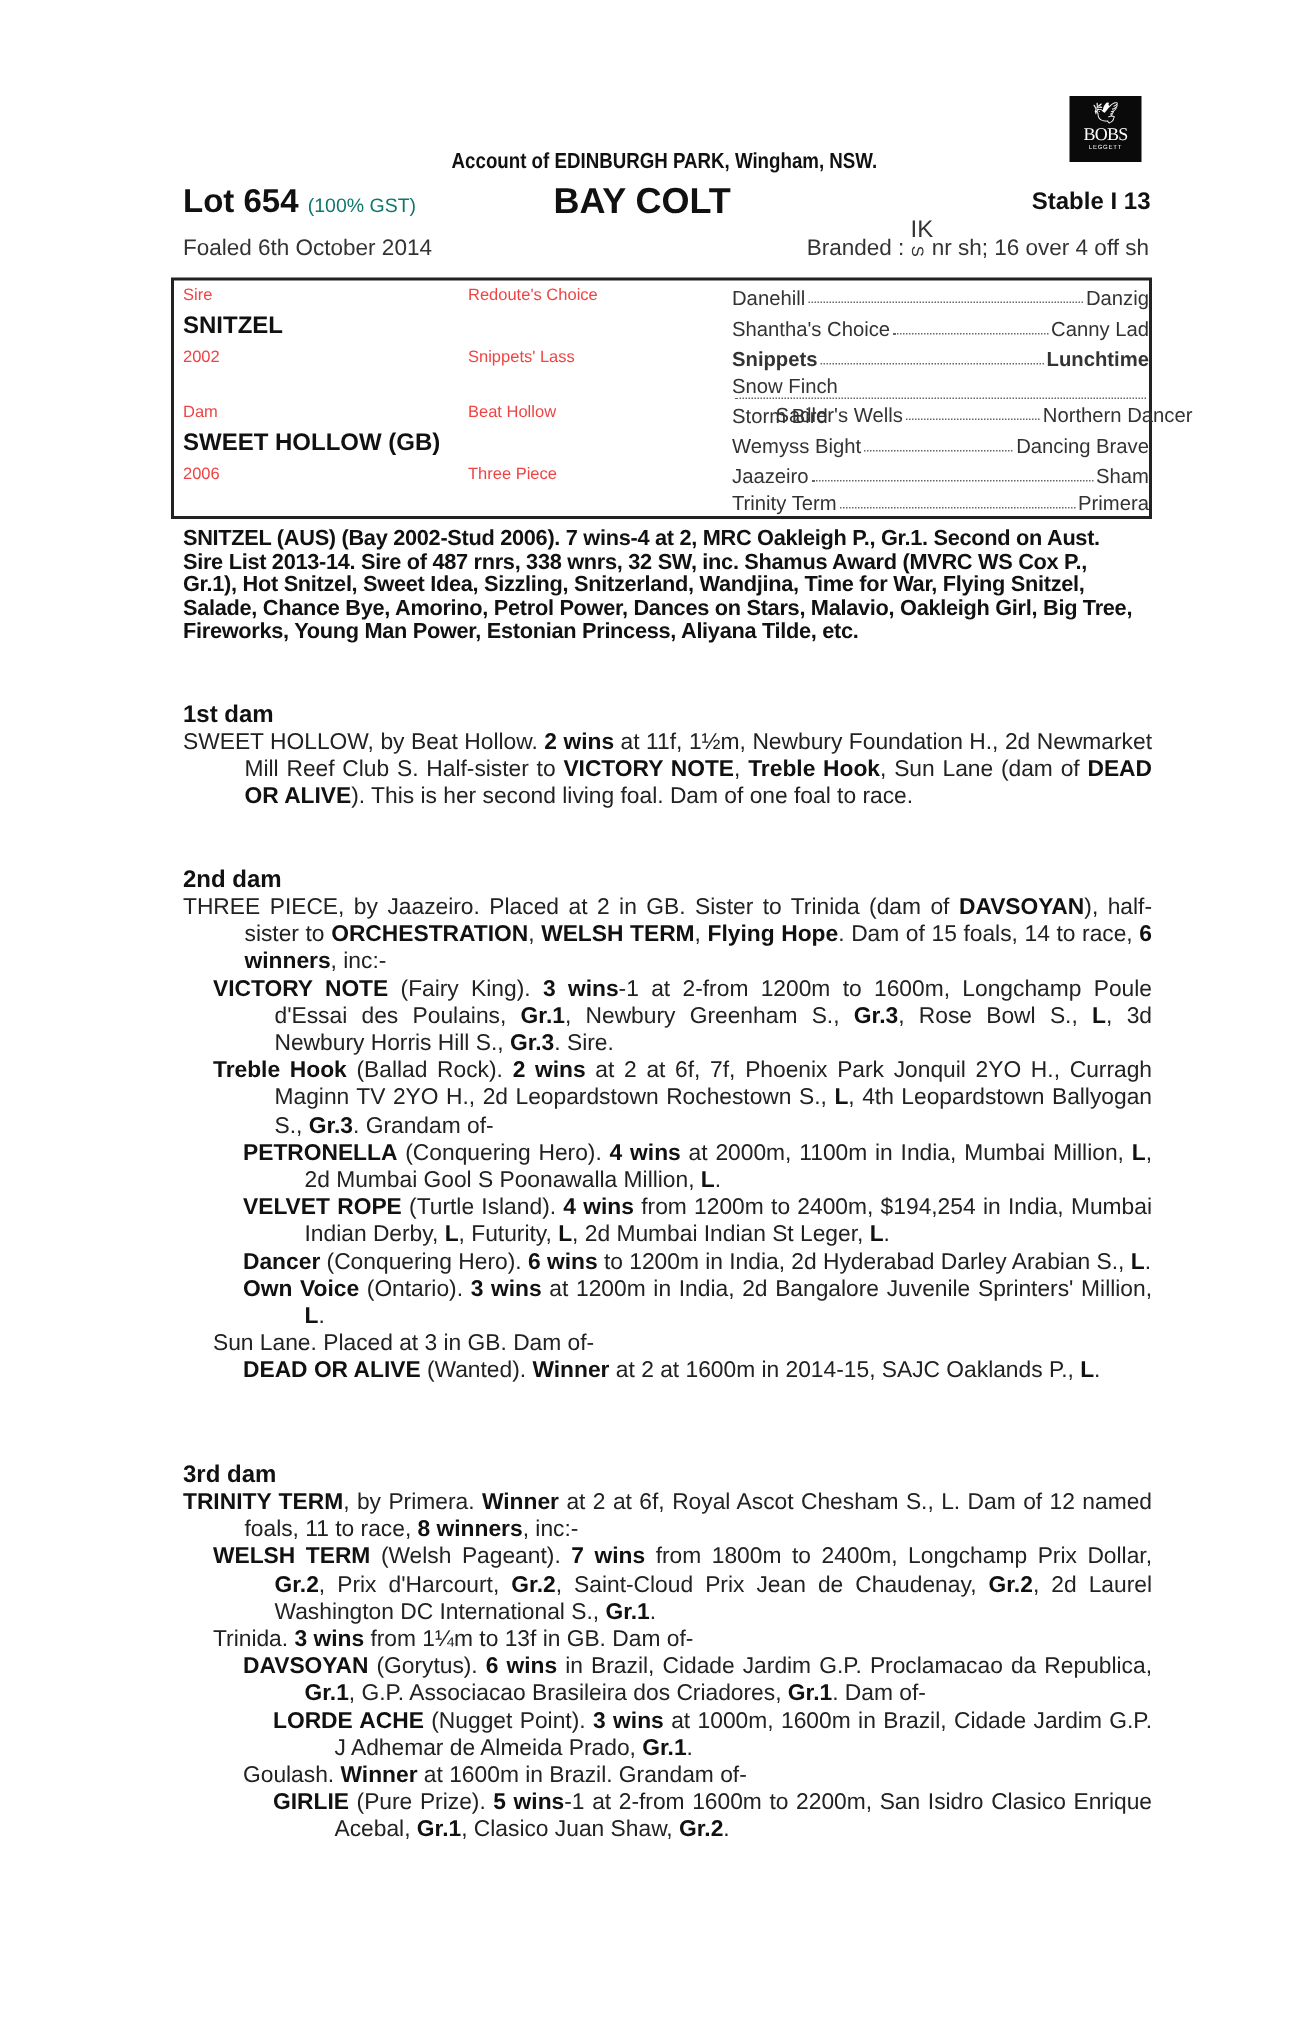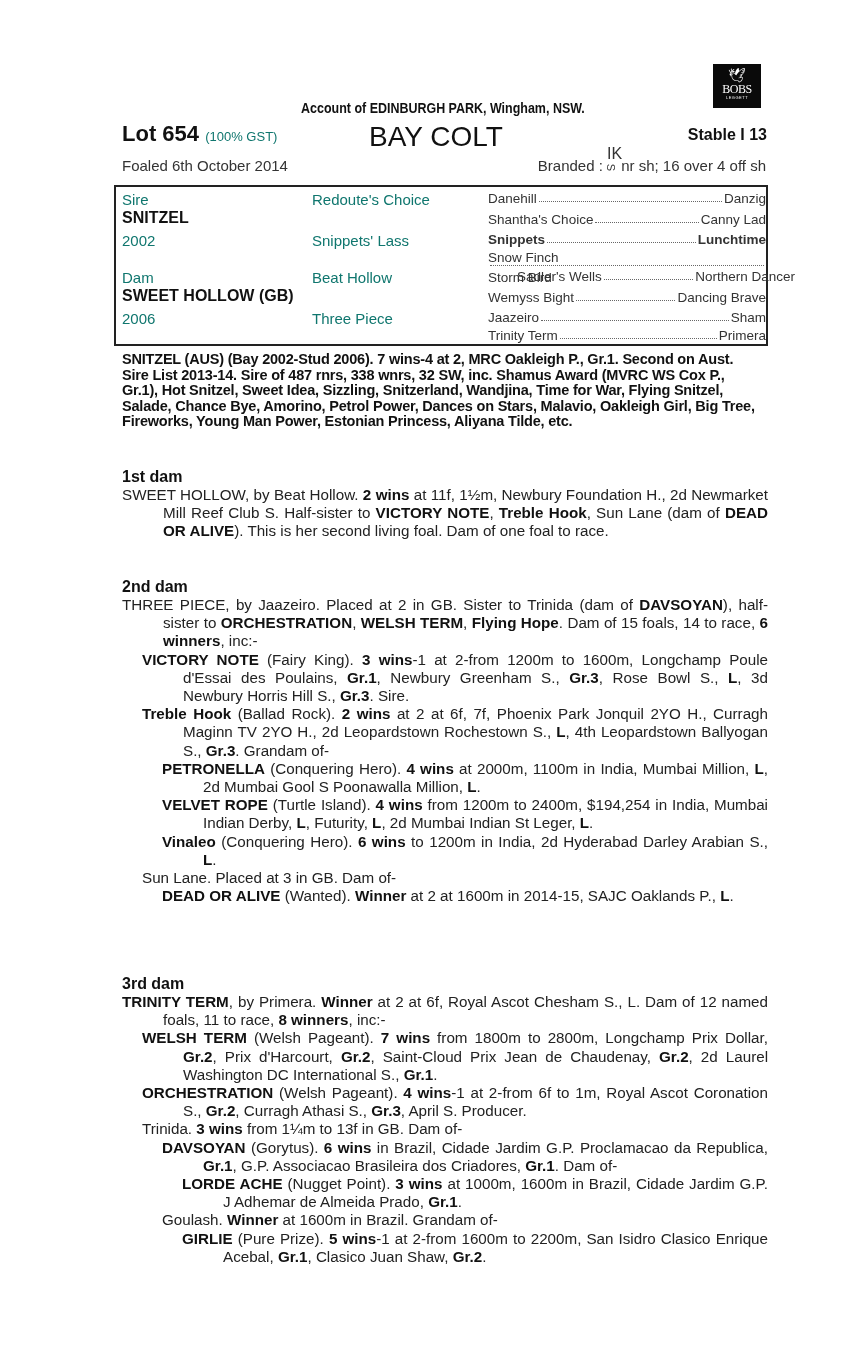--- a/index.html
+++ b/index.html
@@ -7,29 +7,29 @@
          font-family:"Liberation Sans", sans-serif; color:#111; }
   .logo { position:absolute; left:713px; top:64px; width:48px; height:44px; background:#0a0a0a;
           color:#fff; text-align:center; }
   .logo .bird { display:block; font-size:14px; line-height:16px; margin-top:3px; }
   .logo .name { display:block; font-family:"Liberation Serif", serif; font-size:12px; line-height:12px; letter-spacing:-0.5px; }
   .logo .sub { display:block; font-size:4px; line-height:6px; letter-spacing:0.5px; }
   .account { position:absolute; left:0; width:860px; top:100px; text-align:center; text-indent:30px;
              font-family:"Liberation Sans", sans-serif; font-weight:bold; font-size:14.5px; transform:scaleX(0.86); }
   .lot { position:absolute; left:122px; top:121px; font-weight:900; font-size:22px; }
   .lot .gst { font-weight:normal; font-size:13px; color:#0f766e; }
-  .colt { position:absolute; left:369px; top:121px; font-weight:400; font-size:28px; }
+  .colt { position:absolute; left:369px; top:121px; font-weight:700; font-size:24px; }
   .stable { position:absolute; right:93px; top:126px; font-weight:900; font-size:16px; }
   .foaled { position:absolute; left:122px; top:157px; font-size:15px; color:#333;text-align:right; }
   .branded { position:absolute; right:94px; top:157px; font-size:15px; color:#333; }
   .brand-mark { display:inline-block; position:relative; width:10px; height:16px; vertical-align:top; }
   .brand-mark .b1 { position:absolute; top:-8px; left:0; font-size:16px; line-height:10px; }
   .brand-mark .b2 { position:absolute; top:5px; left:0; font-size:11px; line-height:11px; transform:rotate(90deg); }
   .pedigree { position:absolute; left:114px; top:185px; width:654px; height:161px; border:2px solid #222; box-sizing:border-box; }
-  .ped-row { position:absolute; font-size:15px; color:#0f766e; white-space:nowrap; }
+  .ped-row { position:absolute; font-size:11px; color:#ef4444; white-space:nowrap; }
   .ped-big { font-weight:900; font-size:16px; color:#111; }
   .ped-line { position:absolute; left:372px; width:278px; display:flex; font-size:13.5px; color:#333; }
   .ped-line .dots { flex:1; border-bottom:1.5px dotted #666; margin:0 2px 4px 2px; }
   .snitzel-para { position:absolute; left:122px; top:352px; width:636px; font-weight:900; font-size:14.5px;
                   line-height:15.5px; color:#111; letter-spacing:-0.2px; }
   .section { position:absolute; left:122px; width:646px; }
   .sec-title { font-weight:900; font-size:16px; line-height:18px; }
   .para { font-size:15.2px; line-height:18.2px; color:#222; text-align:justify; text-align-last:left; }
   .para b { font-weight:900; color:#111; }
   .l0 { padding-left:41px; text-indent:-41px; }
@@ -129,28 +129,28 @@
       <div class="sec-title">1st dam</div>
       <div class="para l0"><span>SWEET HOLLOW, by Beat Hollow. </span><b>2 wins</b><span> at 11f, 1½m, Newbury Foundation H., 2d Newmarket Mill Reef Club S. Half-sister to </span><b>VICTORY NOTE</b><span>, </span><b>Treble Hook</b><span>, Sun Lane (dam of </span><b>DEAD OR ALIVE</b><span>). This is her second living foal. Dam of one foal to race.</span></div>
     </div>
     <div class="section" style="top: 578px;">
       <div class="sec-title">2nd dam</div>
       <div class="para l0"><span>THREE PIECE, by Jaazeiro. Placed at 2 in GB. Sister to Trinida (dam of </span><b>DAVSOYAN</b><span>), half-sister to </span><b>ORCHESTRATION</b><span>, </span><b>WELSH TERM</b><span>, </span><b>Flying Hope</b><span>. Dam of 15 foals, 14 to race, </span><b>6 winners</b><span>, inc:-</span></div>
       <div class="para l1"><b>VICTORY NOTE</b><span> (Fairy King). </span><b>3 wins</b><span>-1 at 2-from 1200m to 1600m, Longchamp Poule d'Essai des Poulains, </span><b>Gr.1</b><span>, Newbury Greenham S., </span><b>Gr.3</b><span>, Rose Bowl S., </span><b>L</b><span>, 3d Newbury Horris Hill S., </span><b>Gr.3</b><span>. Sire.</span></div>
       <div class="para l1"><b>Treble Hook</b><span> (Ballad Rock). </span><b>2 wins</b><span> at 2 at 6f, 7f, Phoenix Park Jonquil 2YO H., Curragh Maginn TV 2YO H., 2d Leopardstown Rochestown S., </span><b>L</b><span>, 4th Leopardstown Ballyogan S., </span><b>Gr.3</b><span>. Grandam of-</span></div>
       <div class="para l2"><b>PETRONELLA</b><span> (Conquering Hero). </span><b>4 wins</b><span> at 2000m, 1100m in India, Mumbai Million, </span><b>L</b><span>, 2d Mumbai Gool S Poonawalla Million, </span><b>L</b><span>.</span></div>
       <div class="para l2"><b>VELVET ROPE</b><span> (Turtle Island). </span><b>4 wins</b><span> from 1200m to 2400m, $194,254 in India, Mumbai Indian Derby, </span><b>L</b><span>, Futurity, </span><b>L</b><span>, 2d Mumbai Indian St Leger, </span><b>L</b><span>.</span></div>
-      <div class="para l2"><b>Vinaleo</b><span> (Conquering Hero). </span><b>6 wins</b><span> to 1200m in India, 2d Hyderabad Darley Arabian S., </span><b>L</b><span>.</span></div>
+      <div class="para l2"><b>Dancer</b><span> (Conquering Hero). </span><b>6 wins</b><span> to 1200m in India, 2d Hyderabad Darley Arabian S., </span><b>L</b><span>.</span></div>
+      <div class="para l2"><b>Own Voice</b><span> (Ontario). </span><b>3 wins</b><span> at 1200m in India, 2d Bangalore Juvenile Sprinters' Million, </span><b>L</b><span>.</span></div>
       <div class="para l1"><span>Sun Lane. Placed at 3 in GB. Dam of-</span></div>
       <div class="para l2"><b>DEAD OR ALIVE</b><span> (Wanted). </span><b>Winner</b><span> at 2 at 1600m in 2014-15, SAJC Oaklands P., </span><b>L</b><span>.</span></div>
     </div>
     <div class="section" style="top: 975px;">
       <div class="sec-title">3rd dam</div>
       <div class="para l0"><b>TRINITY TERM</b><span>, by Primera. </span><b>Winner</b><span> at 2 at 6f, Royal Ascot Chesham S., L. Dam of 12 named foals, 11 to race, </span><b>8 winners</b><span>, inc:-</span></div>
-      <div class="para l1"><b>WELSH TERM</b><span> (Welsh Pageant). </span><b>7 wins</b><span> from 1800m to 2800m, Longchamp Prix Dollar, </span><b>Gr.2</b><span>, Prix d'Harcourt, </span><b>Gr.2</b><span>, Saint-Cloud Prix Jean de Chaudenay, </span><b>Gr.2</b><span>, 2d Laurel Washington DC International S., </span><b>Gr.1</b><span>.</span></div>
-      <div class="para l1"><b>ORCHESTRATION</b><span> (Welsh Pageant). </span><b>4 wins</b><span>-1 at 2-from 6f to 1m, Royal Ascot Coronation S., </span><b>Gr.2</b><span>, Curragh Athasi S., </span><b>Gr.3</b><span>, April S. Producer.</span></div>
+      <div class="para l1"><b>WELSH TERM</b><span> (Welsh Pageant). </span><b>7 wins</b><span> from 1800m to 2400m, Longchamp Prix Dollar, </span><b>Gr.2</b><span>, Prix d'Harcourt, </span><b>Gr.2</b><span>, Saint-Cloud Prix Jean de Chaudenay, </span><b>Gr.2</b><span>, 2d Laurel Washington DC International S., </span><b>Gr.1</b><span>.</span></div>
       <div class="para l1"><span>Trinida. </span><b>3 wins</b><span> from 1¼m to 13f in GB. Dam of-</span></div>
       <div class="para l2"><b>DAVSOYAN</b><span> (Gorytus). </span><b>6 wins</b><span> in Brazil, Cidade Jardim G.P. Proclamacao da Republica, </span><b>Gr.1</b><span>, G.P. Associacao Brasileira dos Criadores, </span><b>Gr.1</b><span>. Dam of-</span></div>
       <div class="para l3"><b>LORDE ACHE</b><span> (Nugget Point). </span><b>3 wins</b><span> at 1000m, 1600m in Brazil, Cidade Jardim G.P. J Adhemar de Almeida Prado, </span><b>Gr.1</b><span>.</span></div>
       <div class="para l2"><span>Goulash. </span><b>Winner</b><span> at 1600m in Brazil. Grandam of-</span></div>
       <div class="para l3"><b>GIRLIE</b><span> (Pure Prize). </span><b>5 wins</b><span>-1 at 2-from 1600m to 2200m, San Isidro Clasico Enrique Acebal, </span><b>Gr.1</b><span>, Clasico Juan Shaw, </span><b>Gr.2</b><span>.</span></div>
     </div>
   </div>
 
 </body></html>

